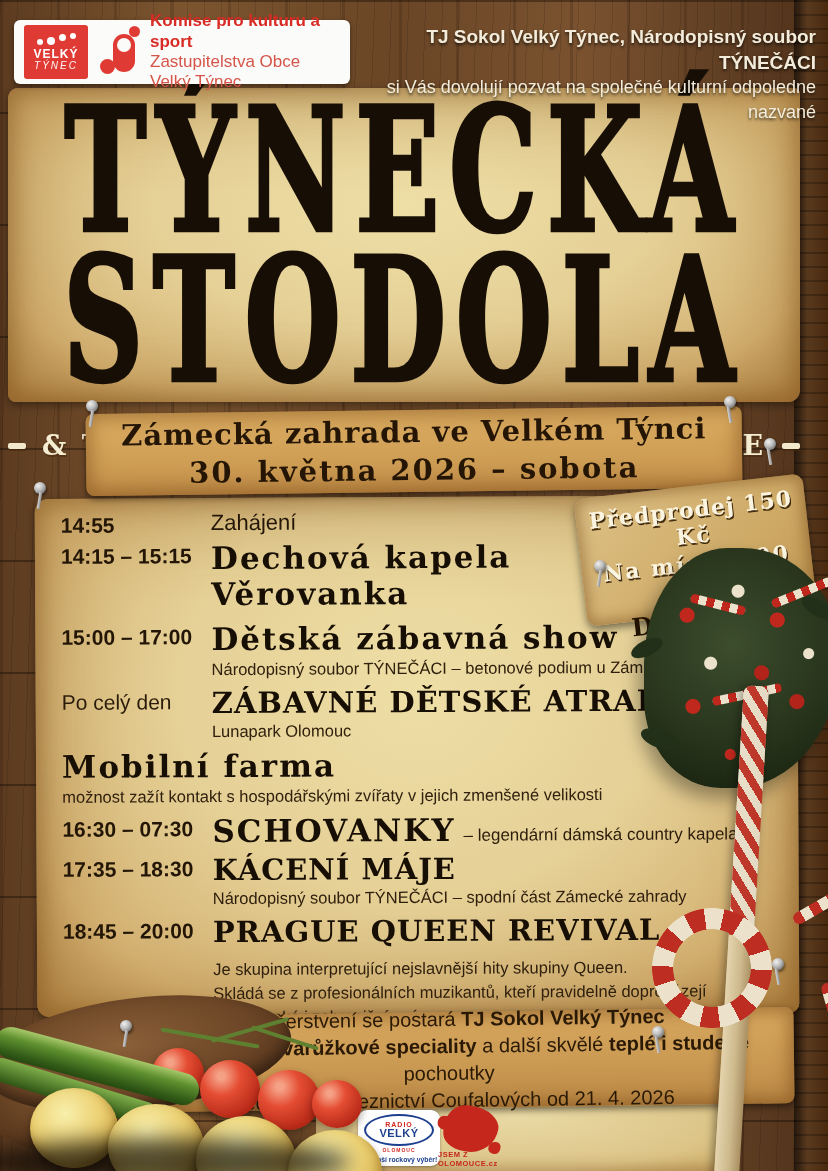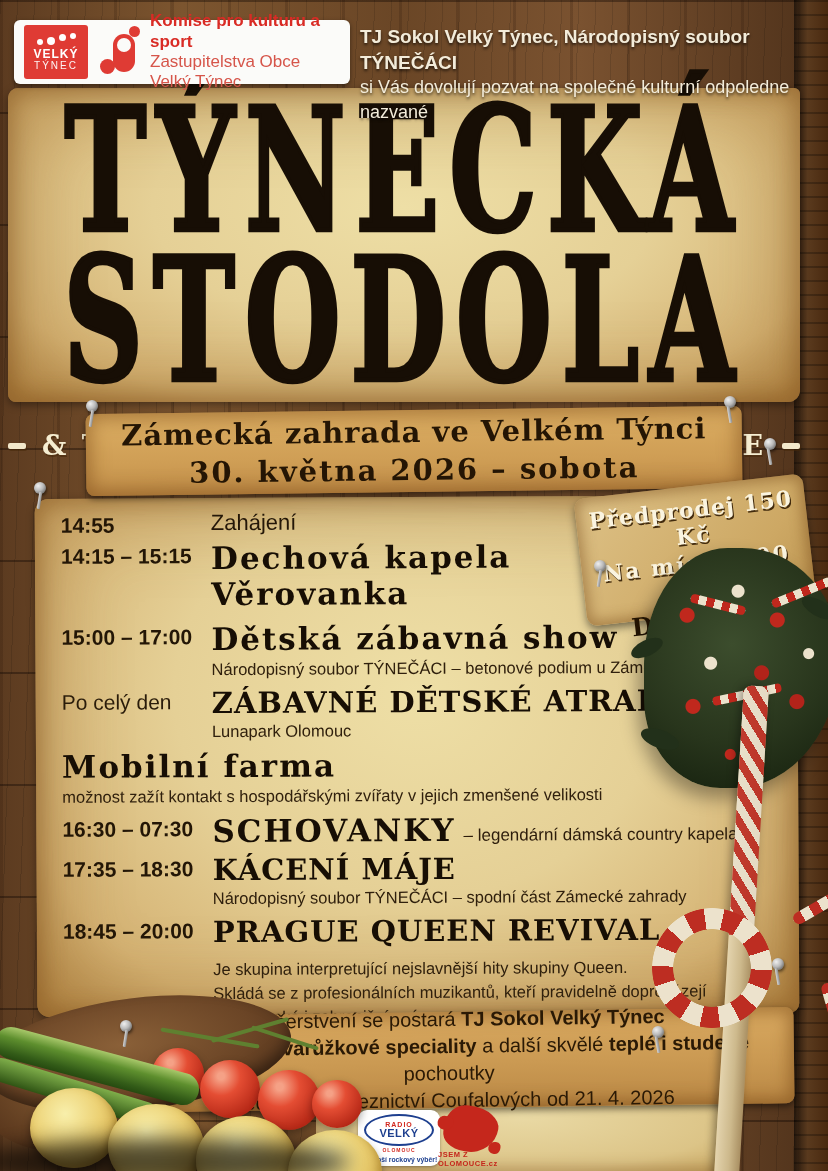--- a/index.html
+++ b/index.html
@@ -17,31 +17,31 @@
 
   
   .badge-box { position:absolute; left:14px; top:20px; width:336px; height:64px; background:#fbfbf9;
     border-radius:6px; display:flex; align-items:center; padding:0 10px; box-sizing:border-box;
     box-shadow:0 2px 5px rgba(0,0,0,.45); z-index:3; }
   .vt-logo { width:64px; height:54px; background:#df3b34; border-radius:3px; color:#fff;
     display:flex; flex-direction:column; align-items:center; justify-content:center; line-height:1; flex:none; }
   .vt-dots { display:flex; gap:4px; align-items:flex-end; height:12px; margin-bottom:3px; }
   .vt-dots i { background:#fff; border-radius:50%; display:block; }
   .vt-l1 { font-weight:bold; font-size:12px; letter-spacing:1px; }
-  .vt-l2 { font-size:10px; letter-spacing:2px; margin-top:1px; opacity:.95; }
+  .vt-l2 { font-size:10px; letter-spacing:2px; margin-top:1px; opacity:.95;font-style:italic; }
   .pill-icon { position:relative; width:42px; height:52px; flex:none; margin:0 8px 0 12px; }
   .pill-icon .p-dot-a { position:absolute; right:2px; top:0; width:11px; height:11px; border-radius:50%; background:#df3b34; }
   .pill-icon .p-dot-b { position:absolute; left:0; bottom:4px; width:15px; height:15px; border-radius:50%; background:#df3b34; }
   .pill-icon .p-cap { position:absolute; left:13px; top:8px; width:22px; height:38px; border-radius:11px; background:#df3b34; }
   .pill-icon .p-hole { position:absolute; left:17px; top:12px; width:14px; height:14px; border-radius:50%; background:#fbfbf9; }
   .committee { line-height:1.2; }
   .committee .c1 { color:#d92b25; font-weight:bold; font-size:17px; }
   .committee .c2 { color:#d6554a; font-size:17px; }
   .invite { position:absolute; left:360px; top:24px; width:456px; z-index:3; color:#f3ecda;
-    text-shadow:0 2px 3px rgba(0,0,0,.65); line-height:1.35; }
+    text-shadow:0 2px 3px rgba(0,0,0,.65); line-height:1.35;text-align:right; }
   .invite .i1 { font-weight:bold; font-size:19px; }
   .invite .i2 { font-size:18px; }
 
   
   .paper { background: radial-gradient(ellipse at 50% 38%, #eedfa6 0%, #e5d096 45%, #d5b374 78%, #bb9150 96%);
     box-shadow: inset 0 0 22px 6px rgba(120,70,20,.45), inset 0 0 70px 26px rgba(140,90,30,.30), 0 3px 8px rgba(0,0,0,.4); }
   .title-paper { position:absolute; left:8px; top:88px; width:792px; height:314px; z-index:2;
     border-radius:10px 6px 12px 8px; }
   .title-line { position:absolute; left:0; width:100%; text-align:center; color:#170e05;
     font-family:"DejaVu Serif", serif; font-weight:bold; font-size:110px; line-height:1;

